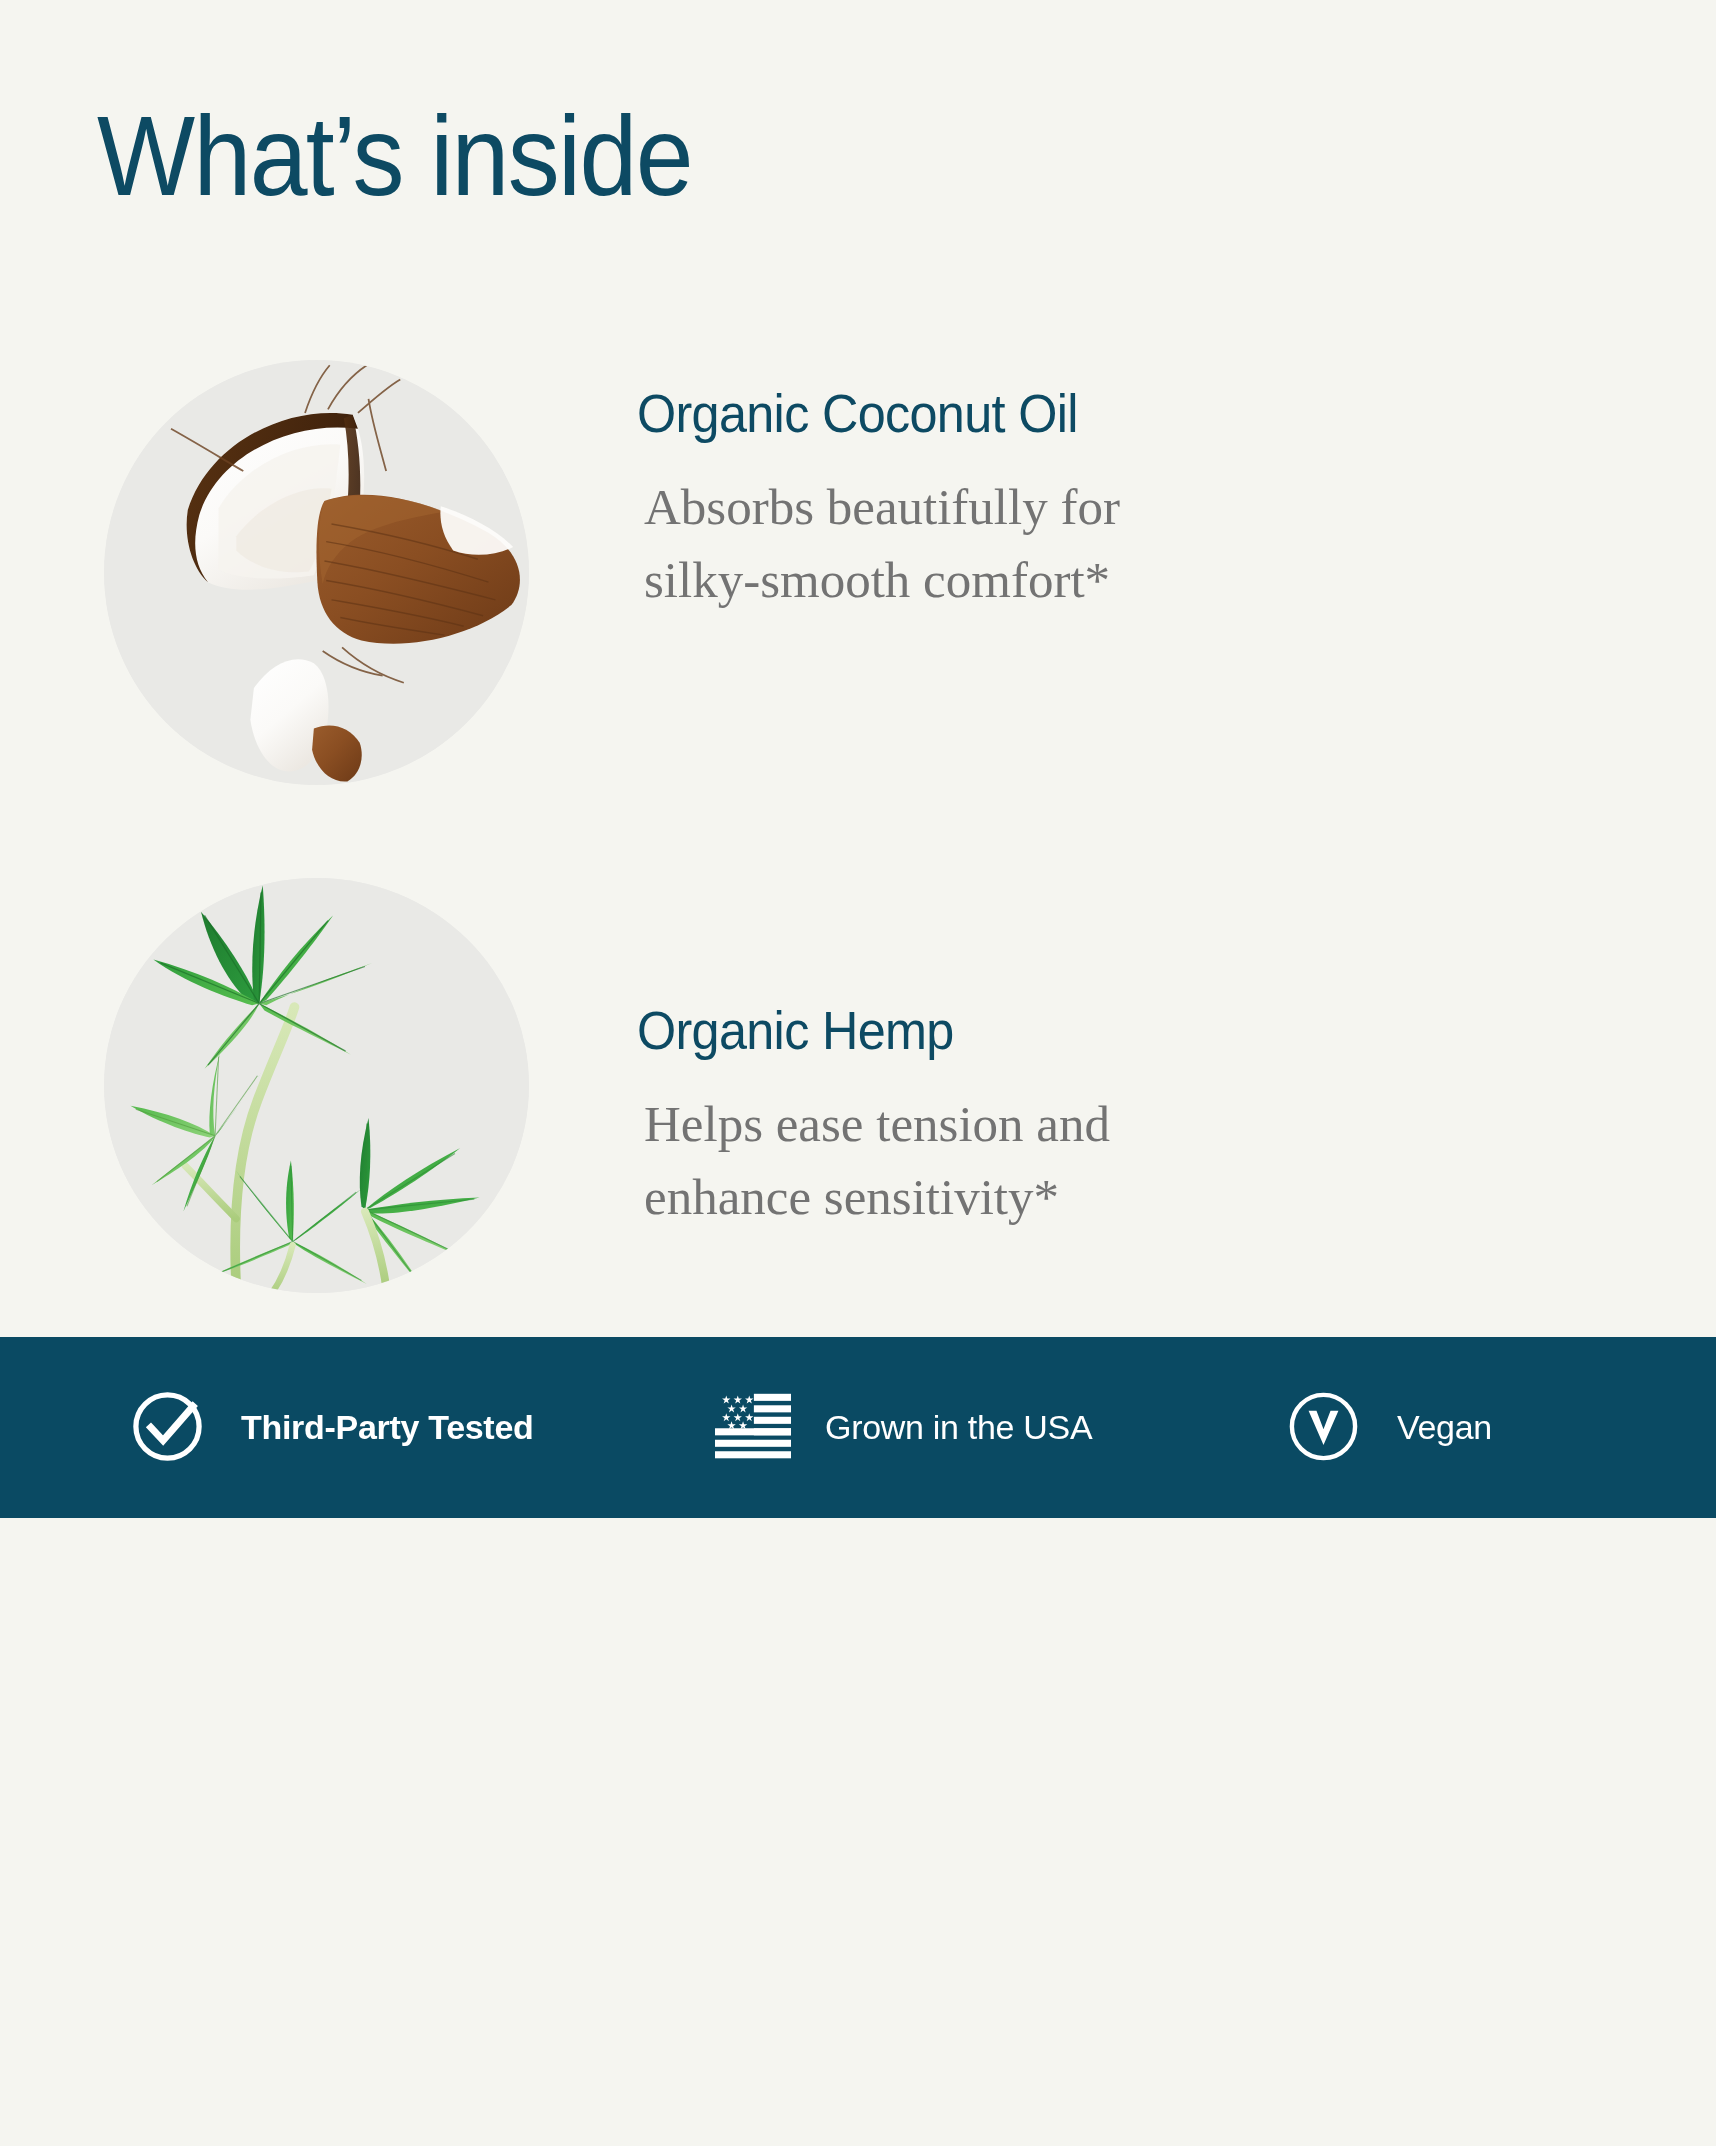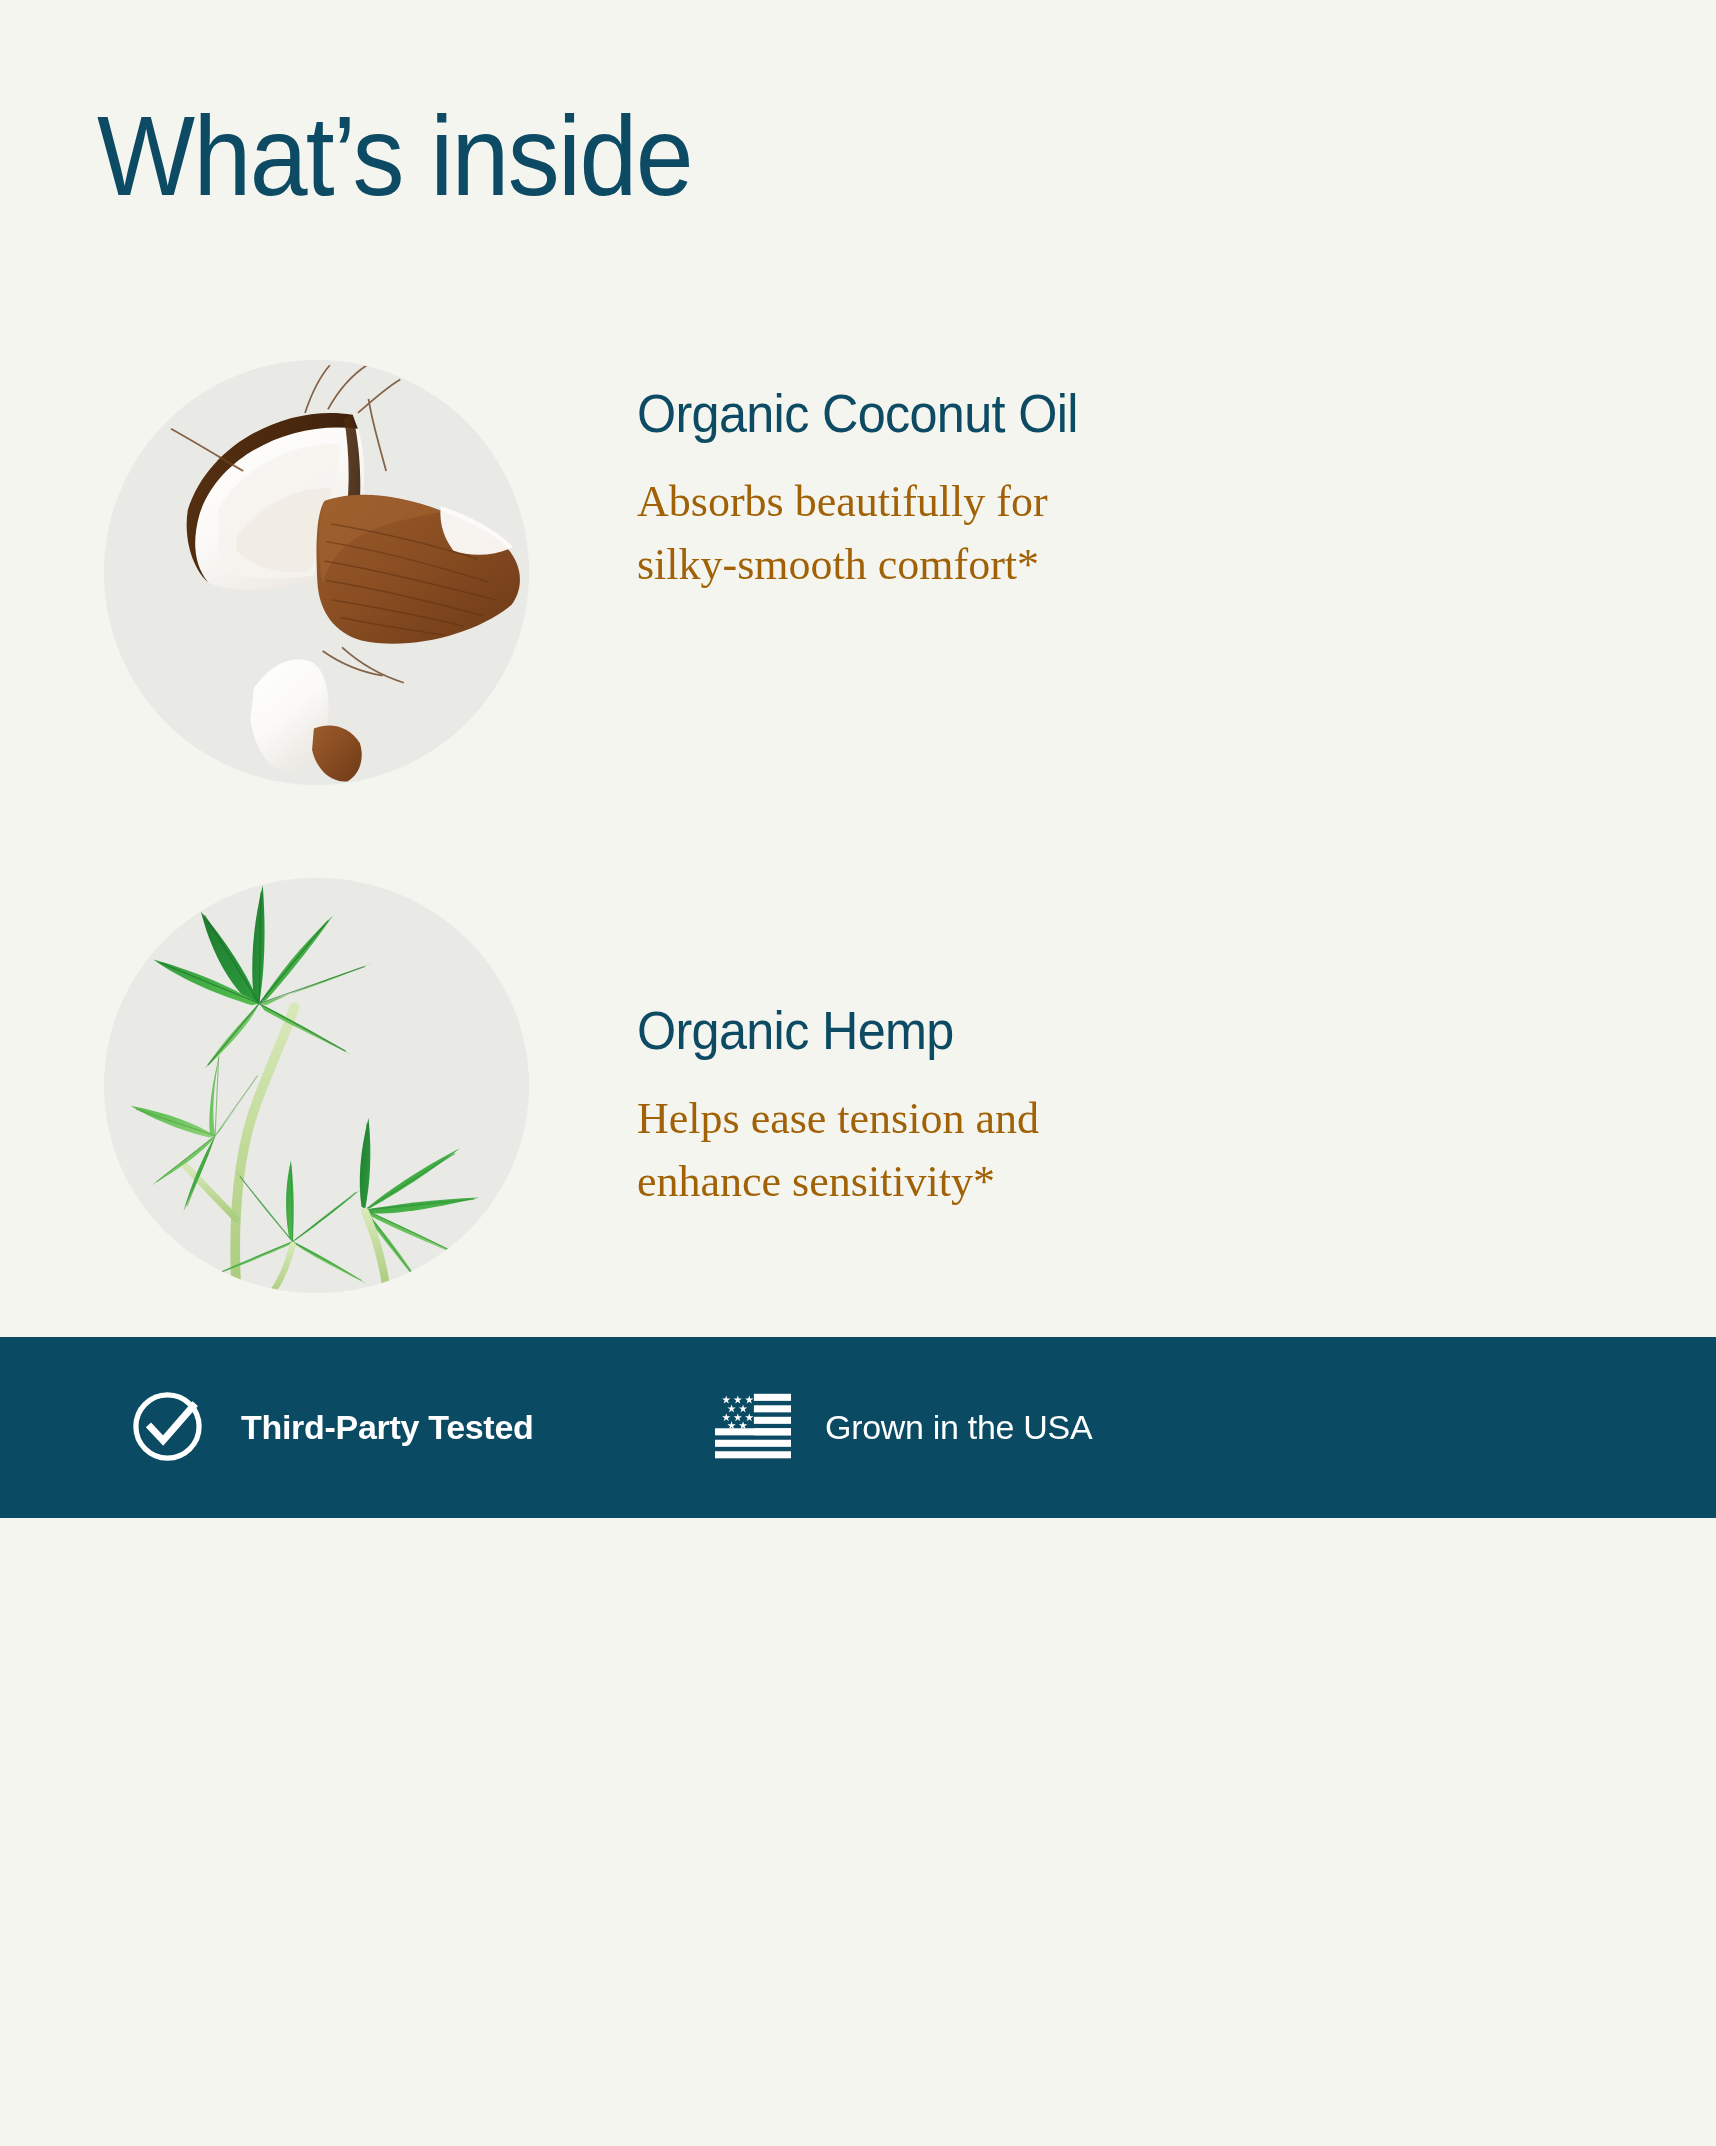--- a/index.html
+++ b/index.html
@@ -70,26 +70,27 @@
     color: #0d4a63;
     line-height: 1.1;
     transform: scaleX(0.95);
     transform-origin: left top;
     white-space: nowrap;
   }
 
   .ingredient-desc {
     margin-top: 28px;
     font-family: "Liberation Serif", serif;
-    font-size: 44px;
+    font-size: 51px;
     font-weight: 400;
     line-height: 1.42;
-    color: #a16207;
+    color: #737373;
     max-width: 547px;
     white-space: pre-line;
+    margin-left: 7px;
   }
 
   
   .footer-bar {
     position: absolute;
     left: 0;
     bottom: 0;
     width: 1717px;
     height: 181px;
     background: #0a4a63;
@@ -400,16 +401,25 @@
             </g>
             <g transform="translate(27,33) scale(0.95)">
               <polygon points="5,0 6.2,3.6 10,3.6 6.9,5.9 8.1,9.5 5,7.3 1.9,9.5 3.1,5.9 0,3.6 3.8,3.6"></polygon>
             </g>
           </g>
         </svg>
       </span>
       <span class="badge-label" id="label-usa">Grown in the USA</span>
     </div>
 
+    <div class="badge" id="badge-vegan">
+      <span class="badge-icon">
+        <svg width="79" height="79" viewBox="0 0 90 90">
+          <circle cx="45" cy="45" r="36" fill="none" stroke="#ffffff" stroke-width="5"></circle>
+          <path d="M28 27 L45 66 L62 27 L53 27 L45 48 L37 27 Z" fill="#ffffff"></path>
+        </svg>
+      </span>
+      <span class="badge-label" id="label-vegan">Vegan</span>
+    </div>
 
   </div>
 </div>
 
 
 </body></html>

